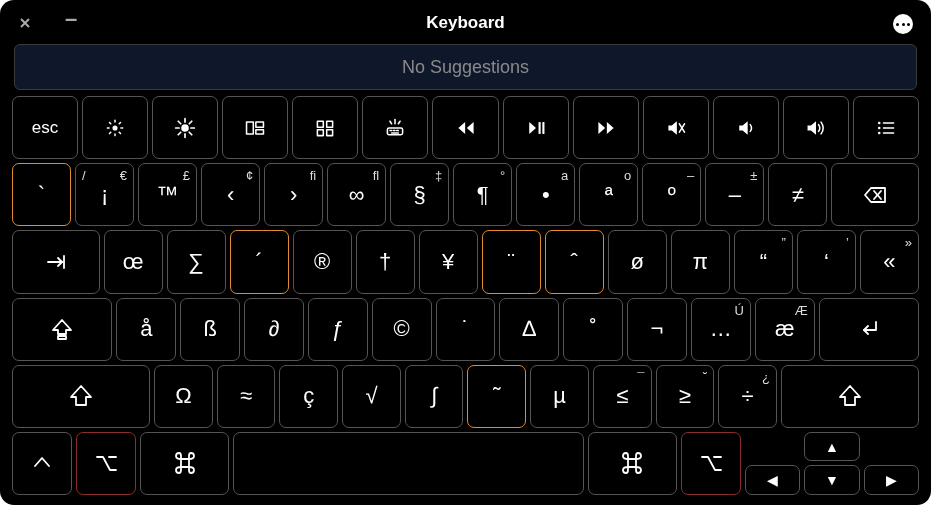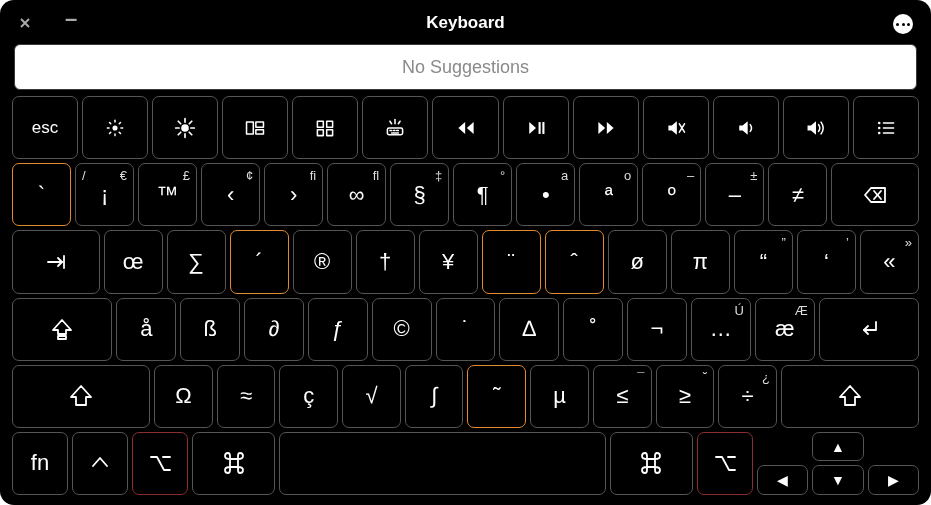--- a/index.html
+++ b/index.html
@@ -50,21 +50,21 @@
     display:flex;align-items:center;justify-content:center;
   }
   .titlebar .menu .dots {
     display:flex; gap:2.5px;
   }
   .titlebar .menu .dots span {
     width:3px;height:3px;border-radius:50%;background:#000;
   }
   .suggestions {
     margin: 4px 6px 6px 6px;
-    background: #ffffff;
+    background: #0f172a;
     border: 1px solid #3a3a3a;
     border-radius: 6px;
     height: 46px;
     display:flex;align-items:center;justify-content:center;
     color: #8a8a8a;
     font-size: 18px;
   }
   .kb {
     flex: 1;
     display: flex;
@@ -404,23 +404,20 @@
           <span>÷</span>
           <span class="corner-tr">¿</span>
         </div>
         <div class="key w-2_5">
           <svg viewBox="0 0 26 26">
             <use href="#i-shift"></use>
           </svg>
         </div>
       </div>
     <div class="row" id="row5">
-        <div class="key">
-          <span>fn</span>
-        </div>
         <div class="key">
           <svg viewBox="0 0 26 26">
             <use href="#i-control"></use>
           </svg>
         </div>
         <div class="key red">
           <svg viewBox="0 0 26 26">
             <use href="#i-option"></use>
           </svg>
         </div>

